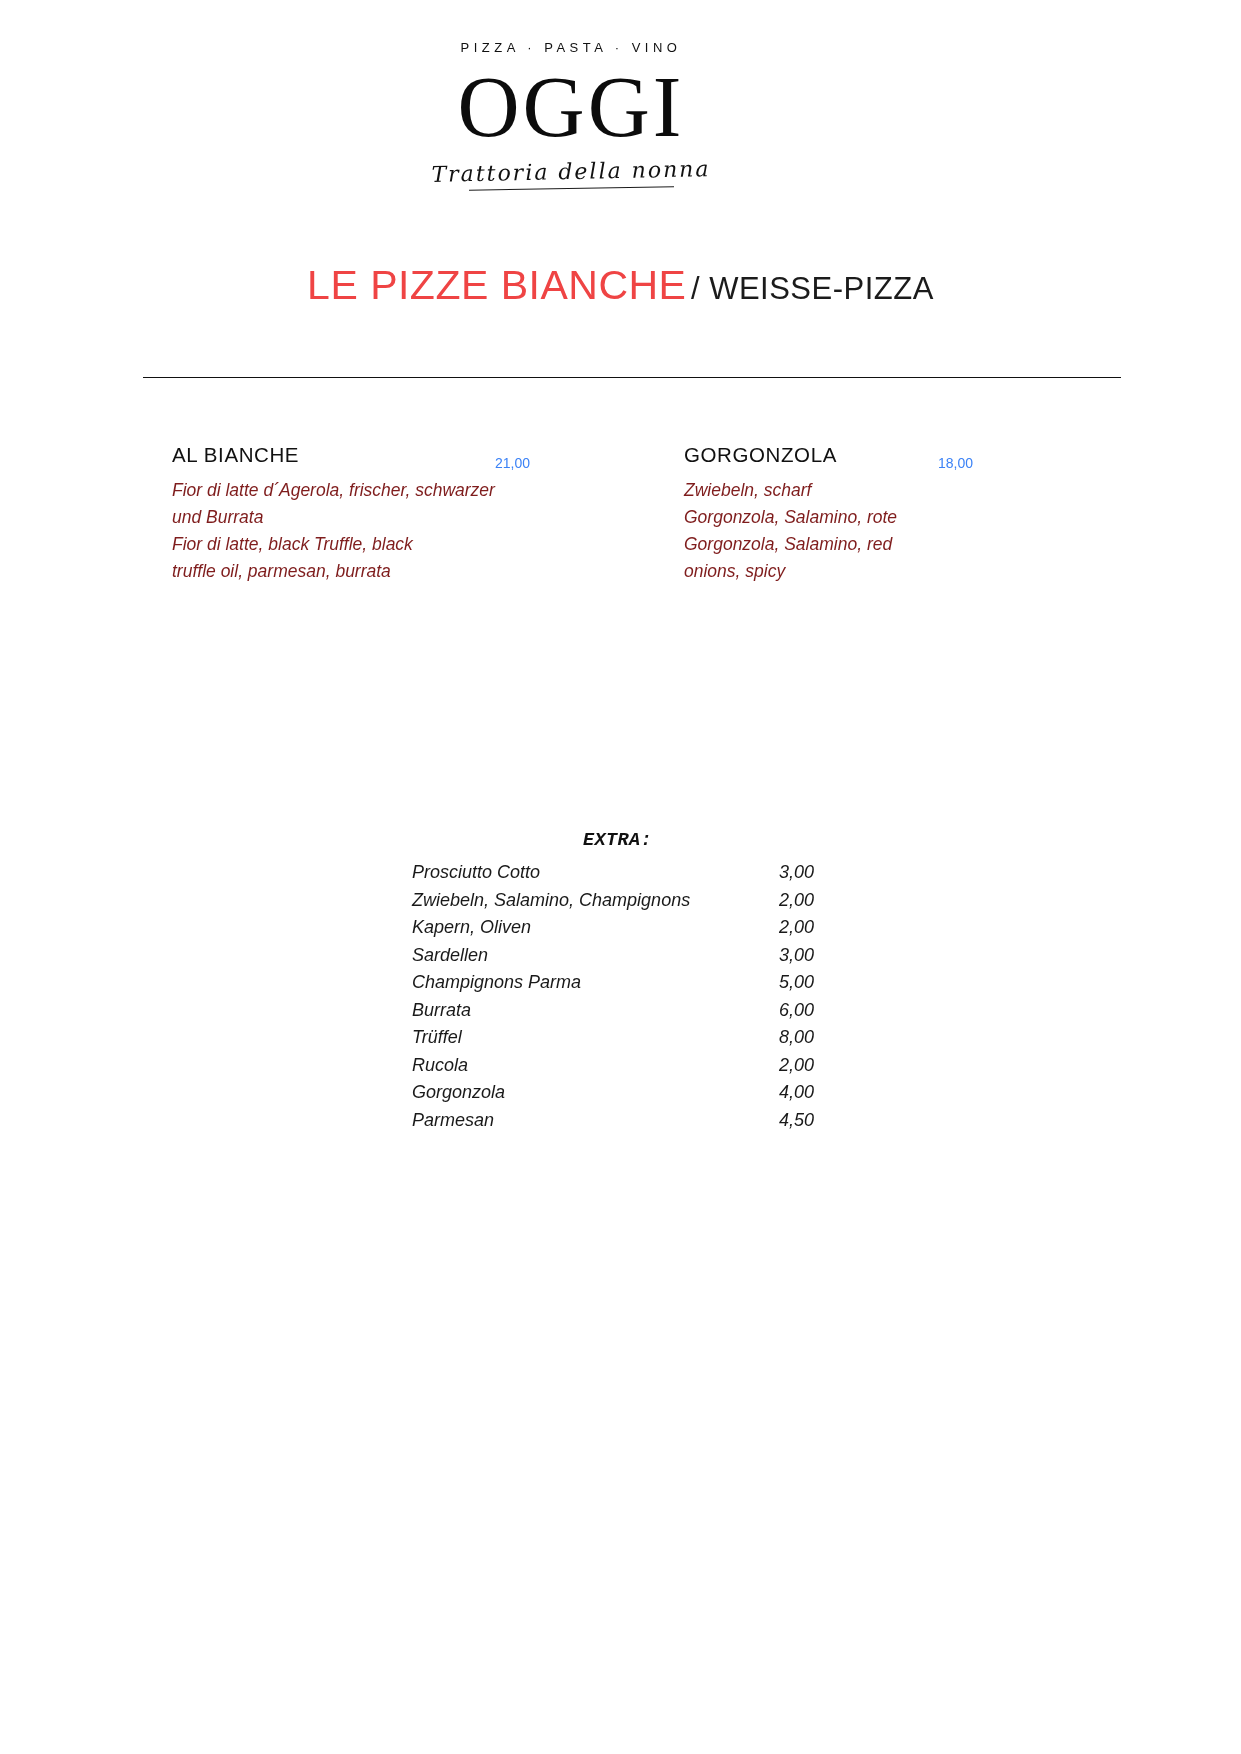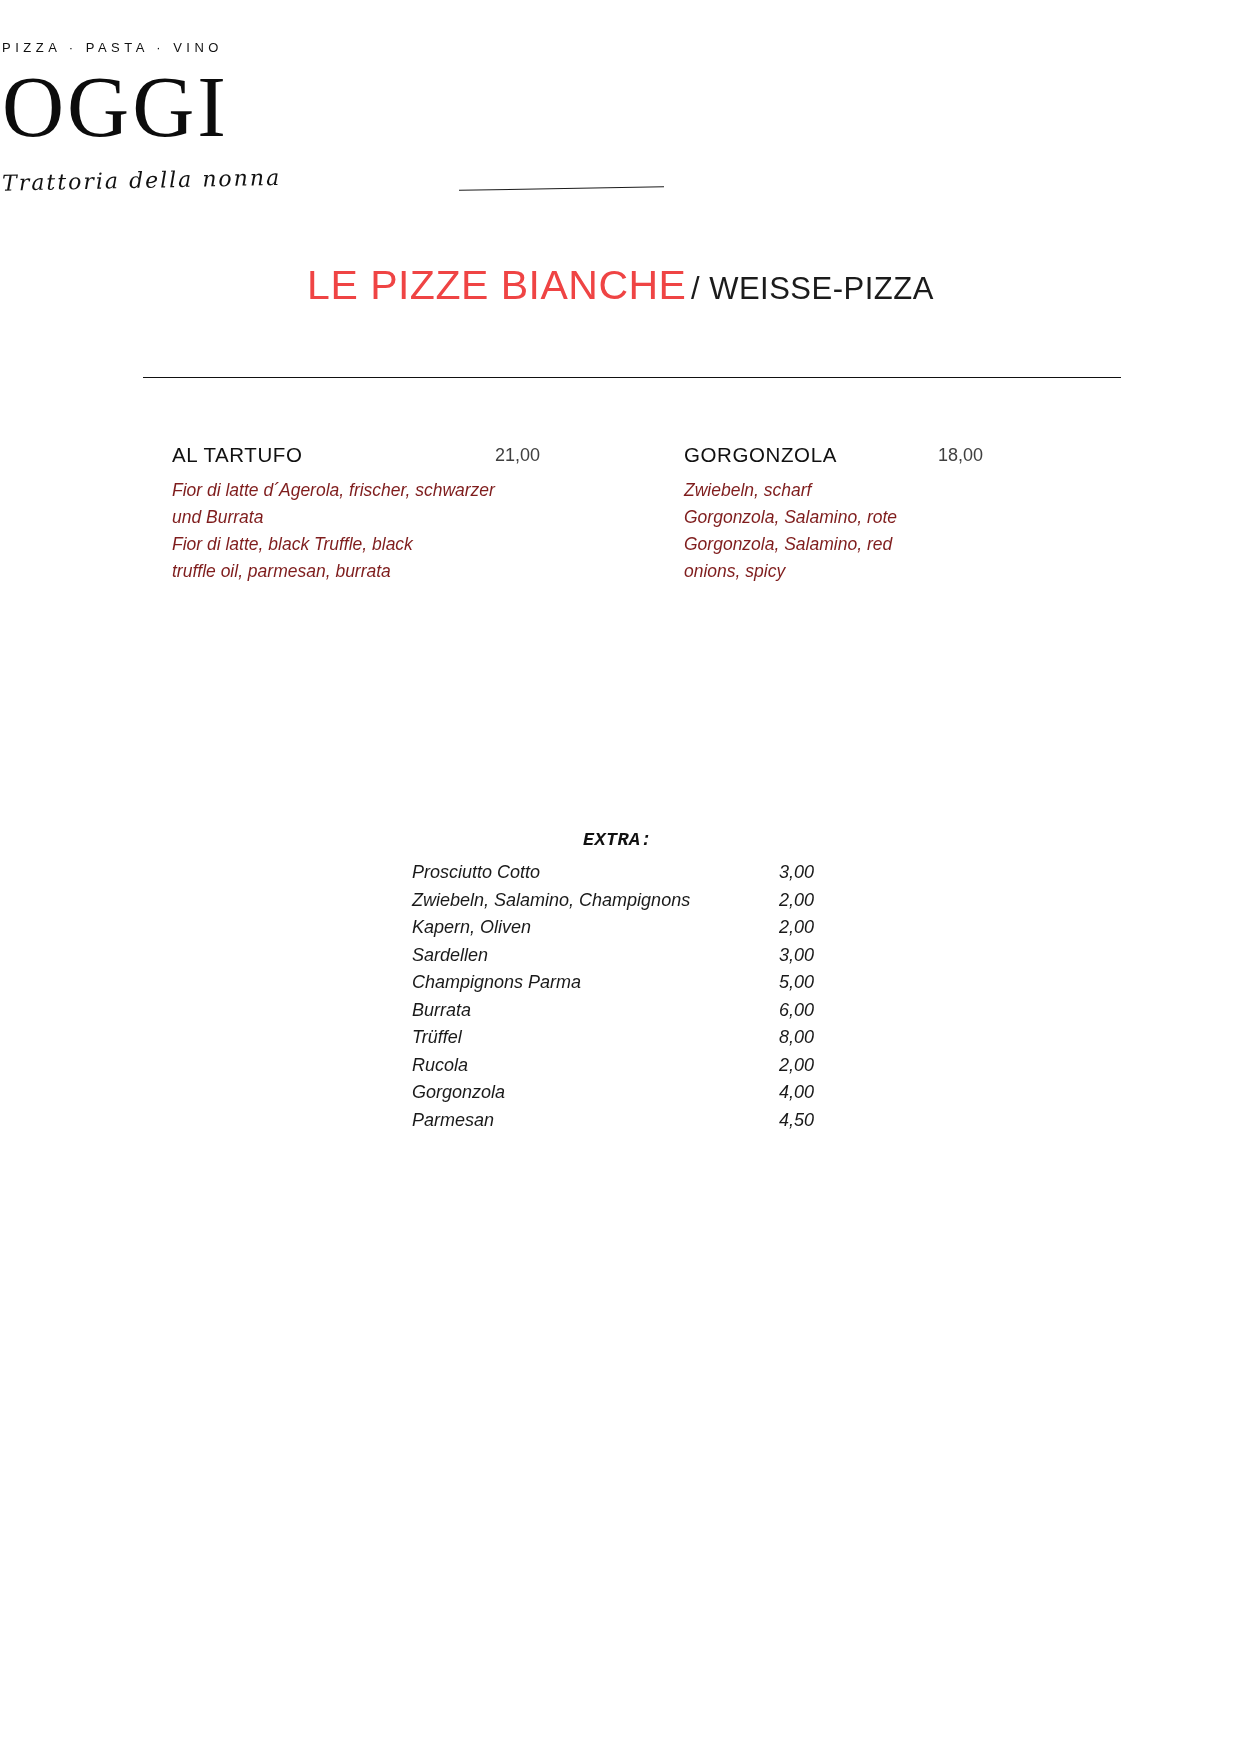--- a/index.html
+++ b/index.html
@@ -19,22 +19,23 @@
   .page {
     position: relative;
     width: 1241px;
     height: 1754px;
   }
 
   
   .logo-block {
     position: absolute;
     top: 40px;
-    left: 2px;
+    left: 12px;
     width: 1118px;
+    text-align: center;
   }
   .logo-kicker {
     font-family: "Liberation Sans", sans-serif;
     font-size: 13px;
     letter-spacing: 4.5px;
     color: #111111;
     font-weight: 400;
   }
   .logo-word {
     font-family: "Liberation Serif", serif;
@@ -117,24 +118,24 @@
     font-family: "Liberation Sans", sans-serif;
     font-size: 20.5px;
     letter-spacing: 0.6px;
     color: #111111;
     position: absolute;
     left: 0;
     top: 0;
   }
   .item-price {
     font-family: "Liberation Sans", sans-serif;
-    font-size: 18px;
-    color: #404040;
-    position: absolute;
-    top: 2px;
+    font-size: 14px;
+    color: #3b82f6;
+    position: absolute;
+    top: 12px;
   }
   .col.left .item-price { left: 323px; }
   .col.right .item-price { left: 254px; }
 
   .desc {
     margin-top: 8px;
     font-family: "Liberation Sans", sans-serif;
     font-style: italic;
     font-size: 17.5px;
     line-height: 27px;
@@ -205,21 +206,21 @@
     <span class="main">LE PIZZE BIANCHE</span>
     <span class="sub">/ WEISSE-PIZZA</span>
   </div>
 
   <div class="rule"></div>
 
   <div class="columns">
 
     <div class="col left">
       <div class="item-head">
-        <span class="item-name">AL TARTUFO</span>
+        <span class="item-name">AL BIANCHE</span>
         <span class="item-price">21,00</span>
       </div>
       <div class="desc">
         <span class="line">Fior di latte d´Agerola, frischer, schwarzer</span>
         <span class="line">und Burrata</span>
         <span class="line">Fior di latte, black Truffle, black</span>
         <span class="line">truffle oil, parmesan, burrata</span>
       </div>
     </div>
 

